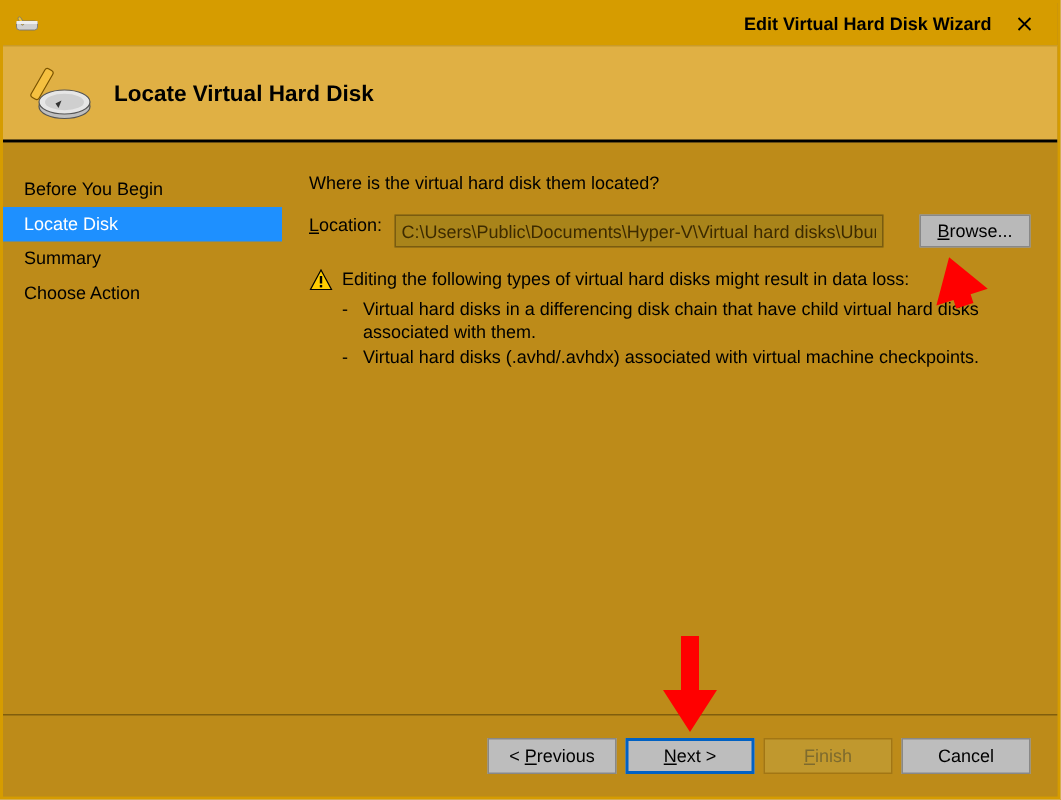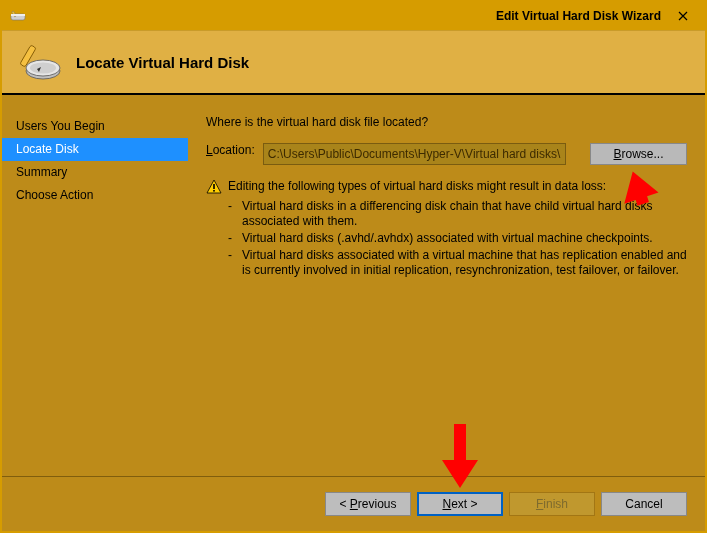--- a/index.html
+++ b/index.html
@@ -104,21 +104,21 @@
   .loc-input{
     flex:1;
     height:20px;
     border:1px solid #7a5c10;
     background:#a9841a;
     font-size:12px;
     padding:0 4px;
     color:#3d2b00;
   }
   .browse-btn{
-    width:97px;
+    width:74px;
     height:22px;
     margin-left:24px;
     border:1px solid #888;
     background:#b9b9b9;
     font-size:12px;
     cursor:default;
     position:relative;
     z-index:1;
   }
   .underline{text-decoration:underline;}
@@ -213,28 +213,28 @@
         <ellipse cx="23" cy="27" rx="13" ry="5.5" fill="#cfcfcf"></ellipse>
         <rect x="5" y="4" width="6" height="22" rx="2" transform="rotate(30 8 15)" fill="#f5c040" stroke="#7a5300" stroke-width="0.8"></rect>
         <polygon points="17,28 21,26 19,31" fill="#333"></polygon>
       </svg>
     </span>
     <h1>Locate Virtual Hard Disk</h1>
   </div>
 
   <div class="body">
     <div class="sidebar">
-      <div class="step">Users You Begin</div>
+      <div class="step">Before You Begin</div>
       <div class="step active">Locate Disk</div>
       <div class="step">Summary</div>
       <div class="step">Choose Action</div>
     </div>
 
     <div class="main">
-      <div class="q">Where is the virtual hard disk file located?</div>
+      <div class="q">Where is the virtual hard disk them located?</div>
 
       <div class="loc-row">
         <label><span class="underline">L</span><span>ocation:</span></label>
         <input type="text" class="loc-input" value="C:\Users\Public\Documents\Hyper-V\Virtual hard disks\Ubuntu.vhdx" style="">
         <button class="browse-btn"><span class="underline">B</span><span>rowse...</span></button>
       </div>
 
       <div class="warning-row">
         <span class="warn-icon">
           <svg width="16" height="16" viewBox="0 0 16 16">
@@ -242,21 +242,20 @@
             <rect x="7.2" y="5" width="1.6" height="5" fill="#000"></rect>
             <rect x="7.2" y="11" width="1.6" height="1.6" fill="#000"></rect>
           </svg>
         </span>
         <span>Editing the following types of virtual hard disks might result in data loss:</span>
       </div>
 
       <ul class="bullets">
         <li>Virtual hard disks in a differencing disk chain that have child virtual hard disks associated with them.</li>
         <li>Virtual hard disks (.avhd/.avhdx) associated with virtual machine checkpoints.</li>
-        <li>Virtual hard disks associated with a virtual machine that has replication enabled and is currently involved in initial replication, resynchronization, test failover, or failover.</li>
       </ul>
     </div>
   </div>
 
   <div class="footer">
     <button>&lt; <span class="underline">P</span>revious</button>
     <button class="default"><span class="underline">N</span>ext &gt;</button>
     <button class="disabled"><span class="underline">F</span>inish</button>
     <button>Cancel</button>
   </div>

